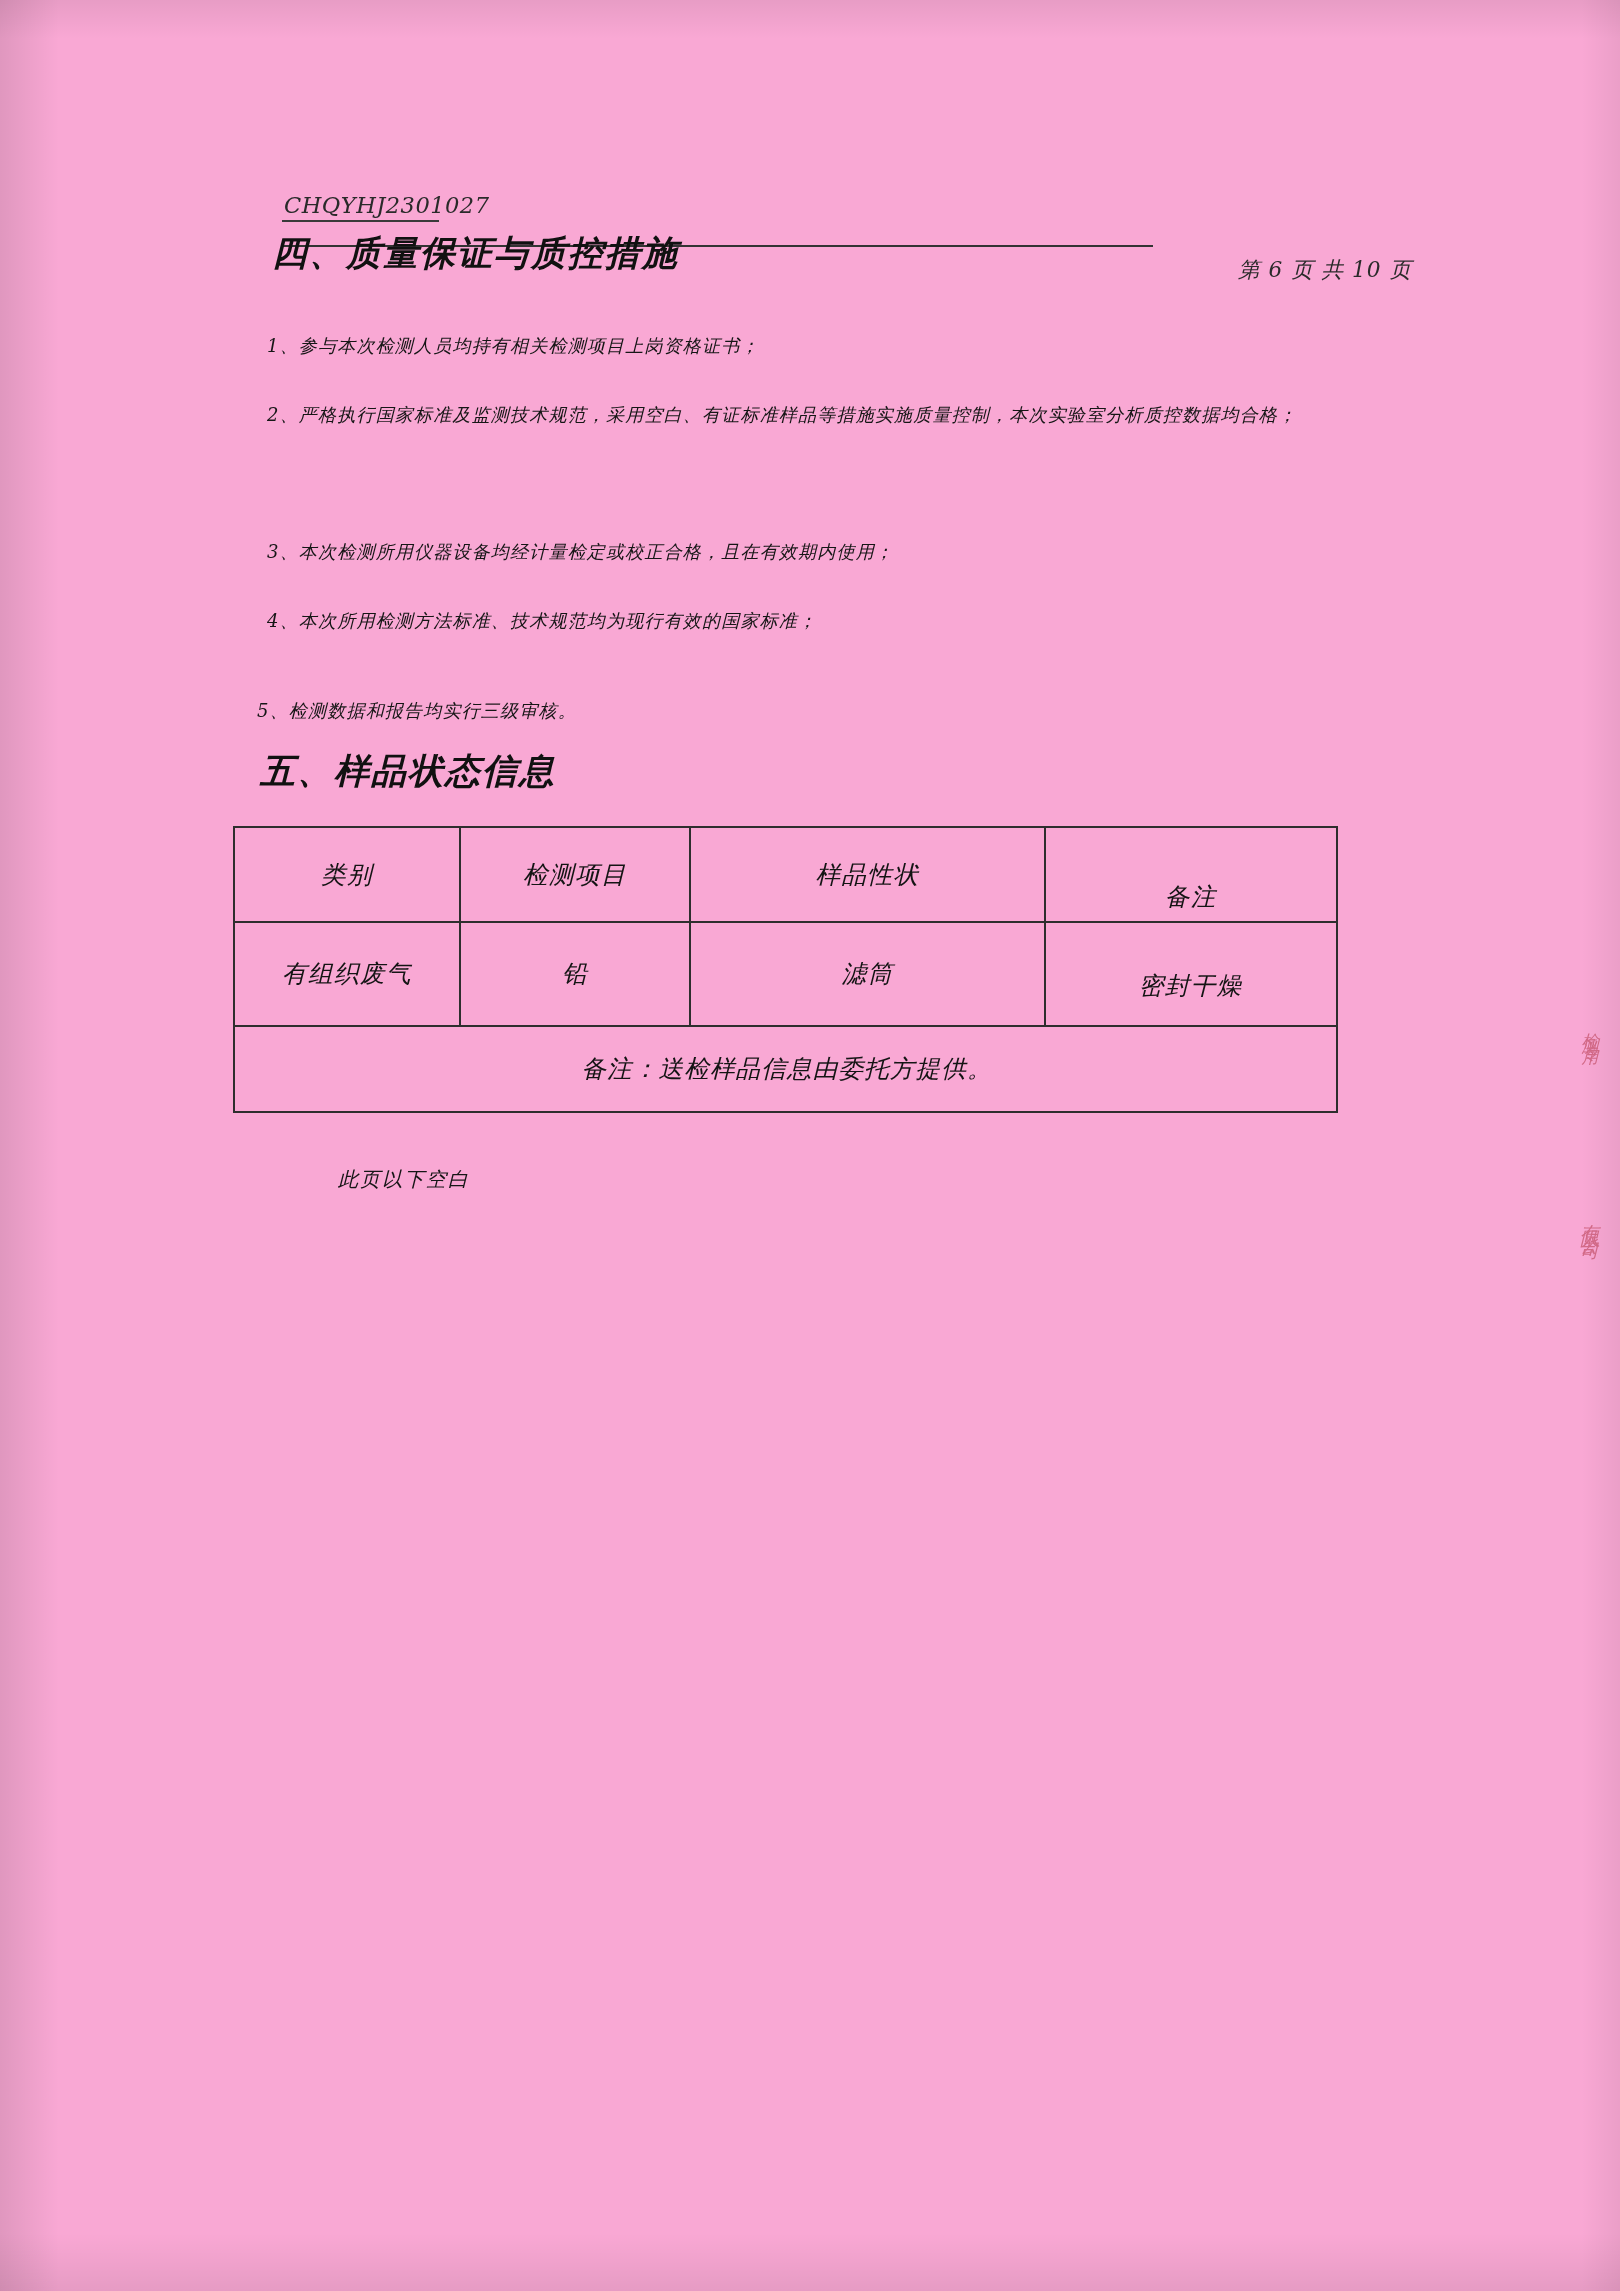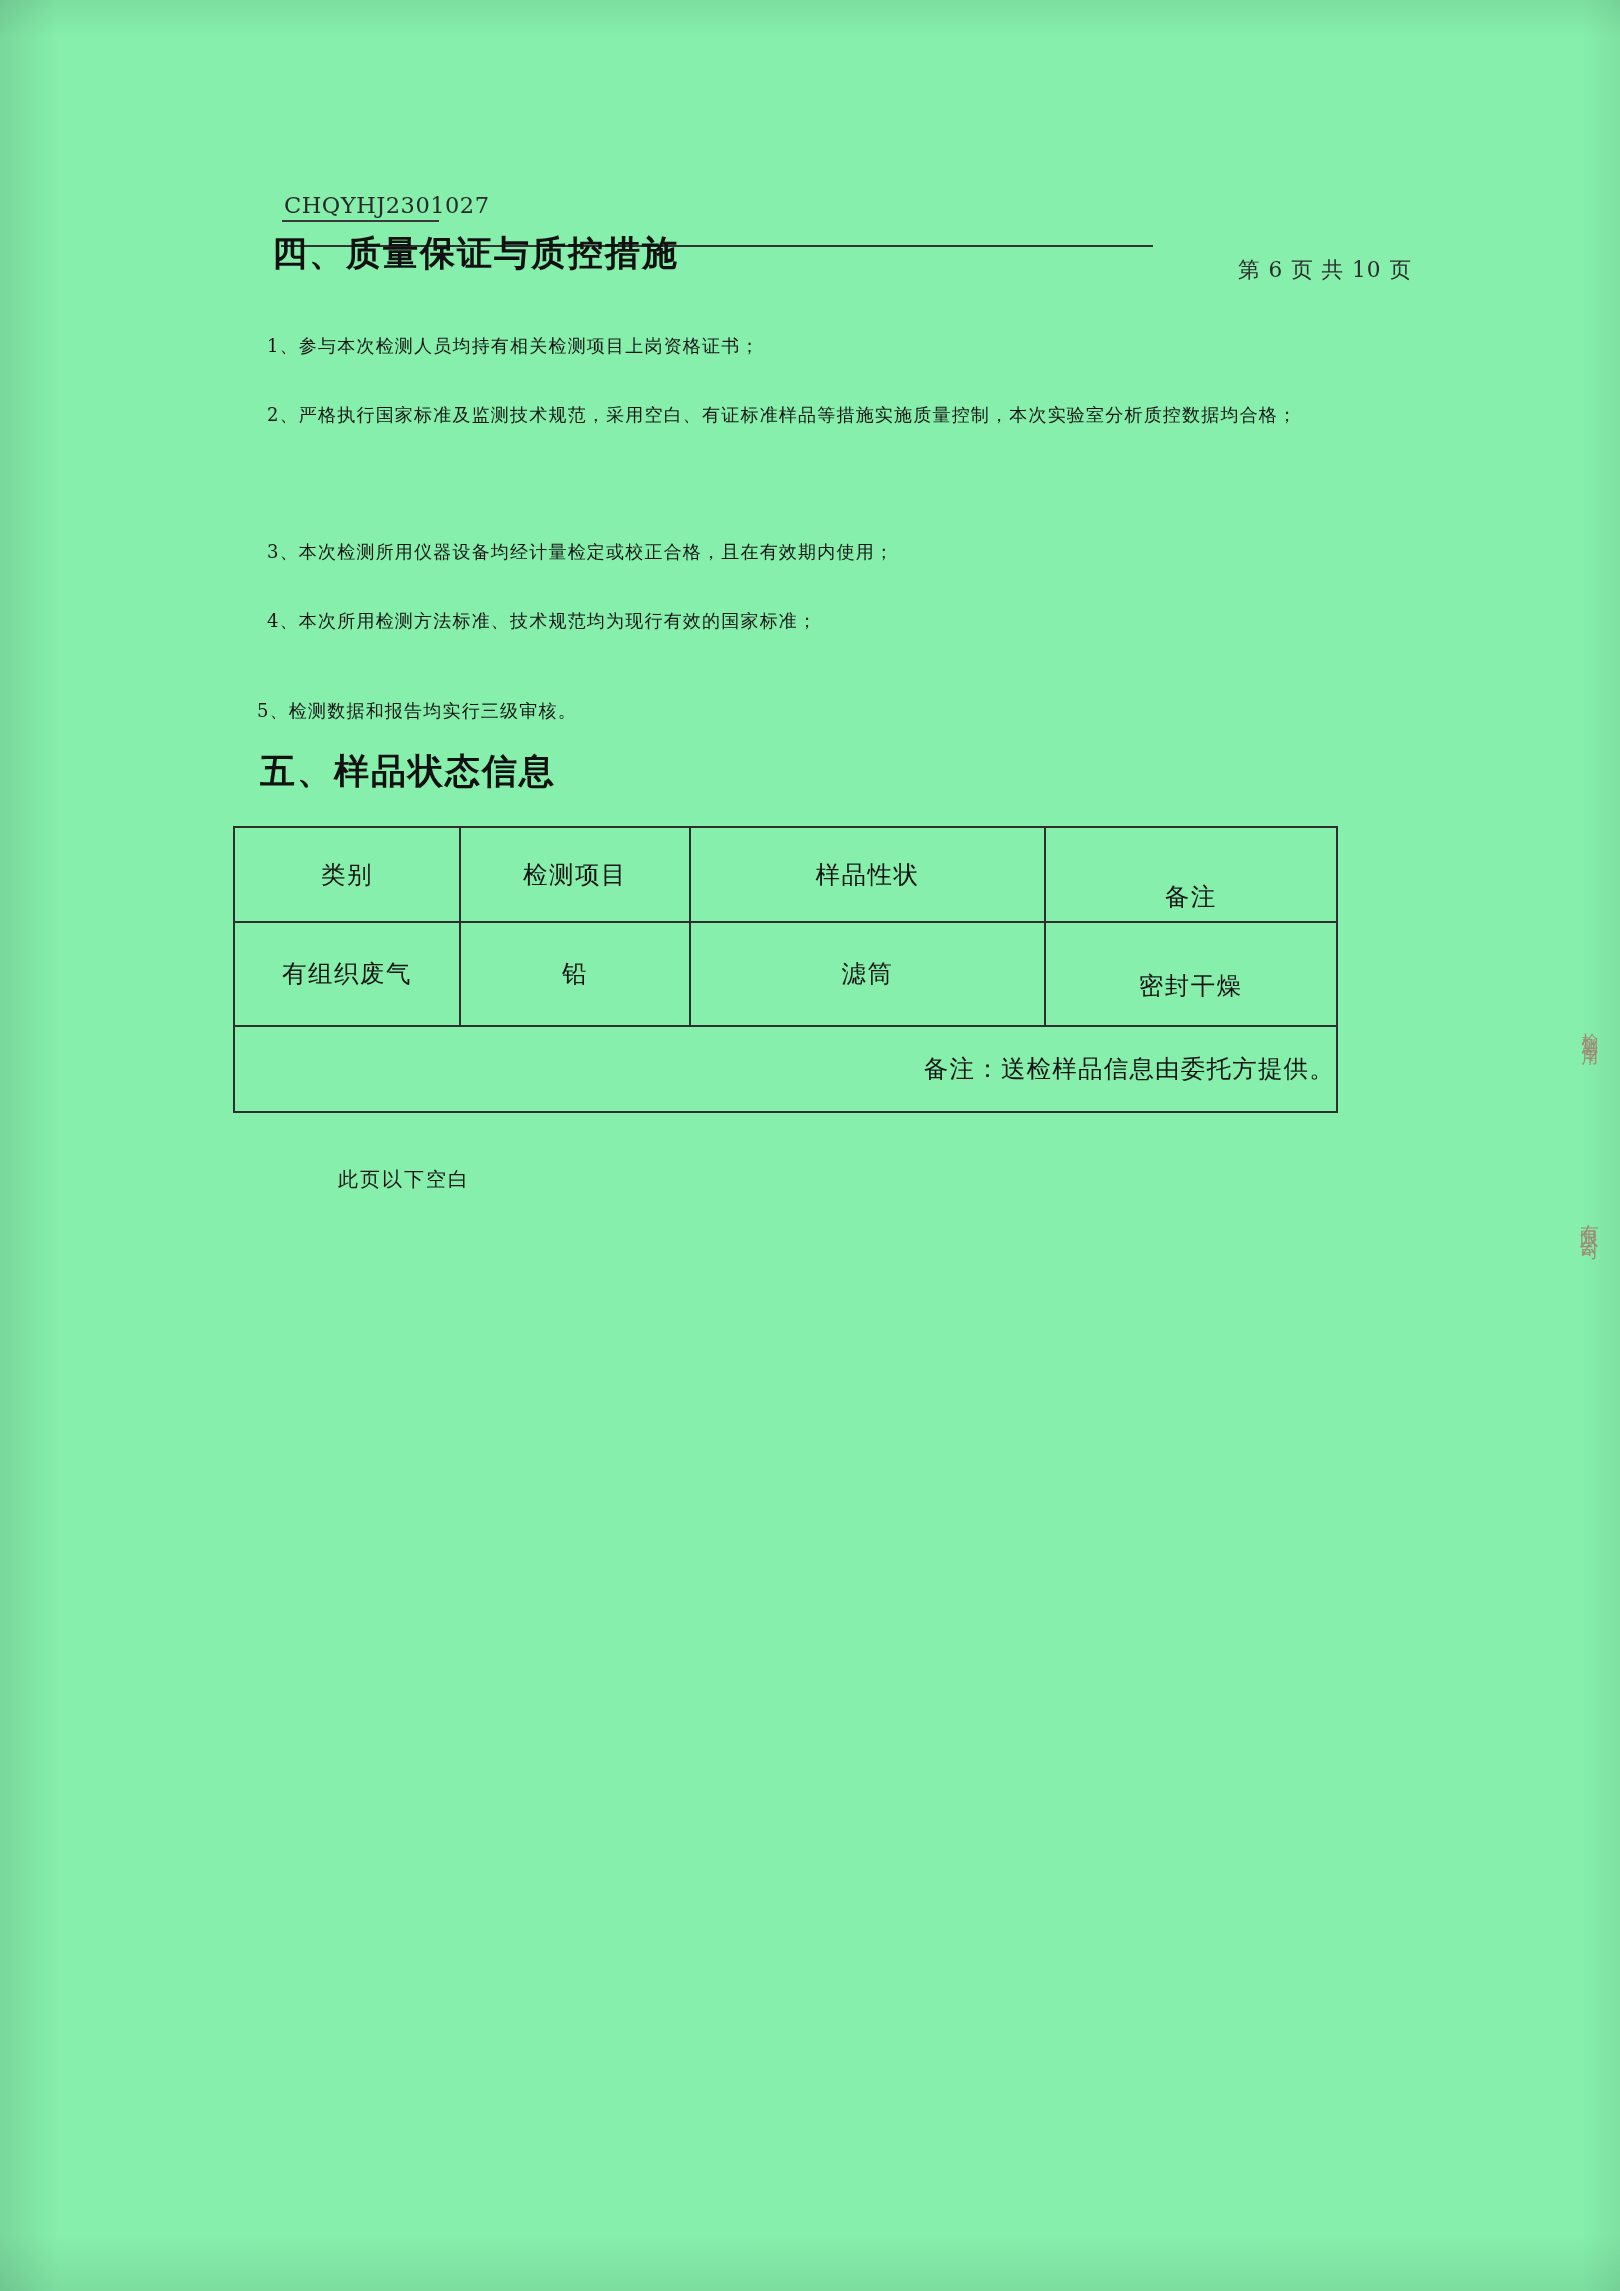--- a/index.html
+++ b/index.html
@@ -11,21 +11,22 @@
     width: 1620px;
     height: 2292px;
     position: relative;
     font-family: "DejaVu Sans", "Liberation Sans", sans-serif;
     color: #1b1b1b;
     overflow: hidden;
   }
   .page {
     position: absolute;
     inset: 0;
-    background: #86efac;
+    background: #f9a8d4;
+    font-style: italic;
   }
   
   .scan-edge-left {
     position: absolute;
     left: 0; top: 0; bottom: 0; width: 59px;
     background: linear-gradient(to right, rgba(0,0,0,0.10), rgba(0,0,0,0));
     pointer-events: none;
   }
   .scan-edge-top {
     position: absolute;
@@ -125,21 +126,21 @@
     font-weight: normal;
     font-size: 24.5px;
     color: #141414;
     text-align: center;
     letter-spacing: 1.5px;
   }
   .tbl .hrow td { height: 84px; }
   .tbl .drow td { height: 78px; }
   .tbl .nrow td {
     height: 82px;
-    text-align: right;
+    text-align: center;
     padding-left: 4px;
     letter-spacing: 1.2px;
   }
   .c1 { width: 235px; }
   .c2 { width: 240px; }
   .c3 { width: 372px; }
   .c4 { width: 306px; }
   .hdr-cat { vertical-align: middle; border-radius: 27px; }
   .hdr-rem { vertical-align: bottom; padding-bottom: 7.8px; }
   .cell-remark { vertical-align: bottom; padding-bottom: 23px; }

